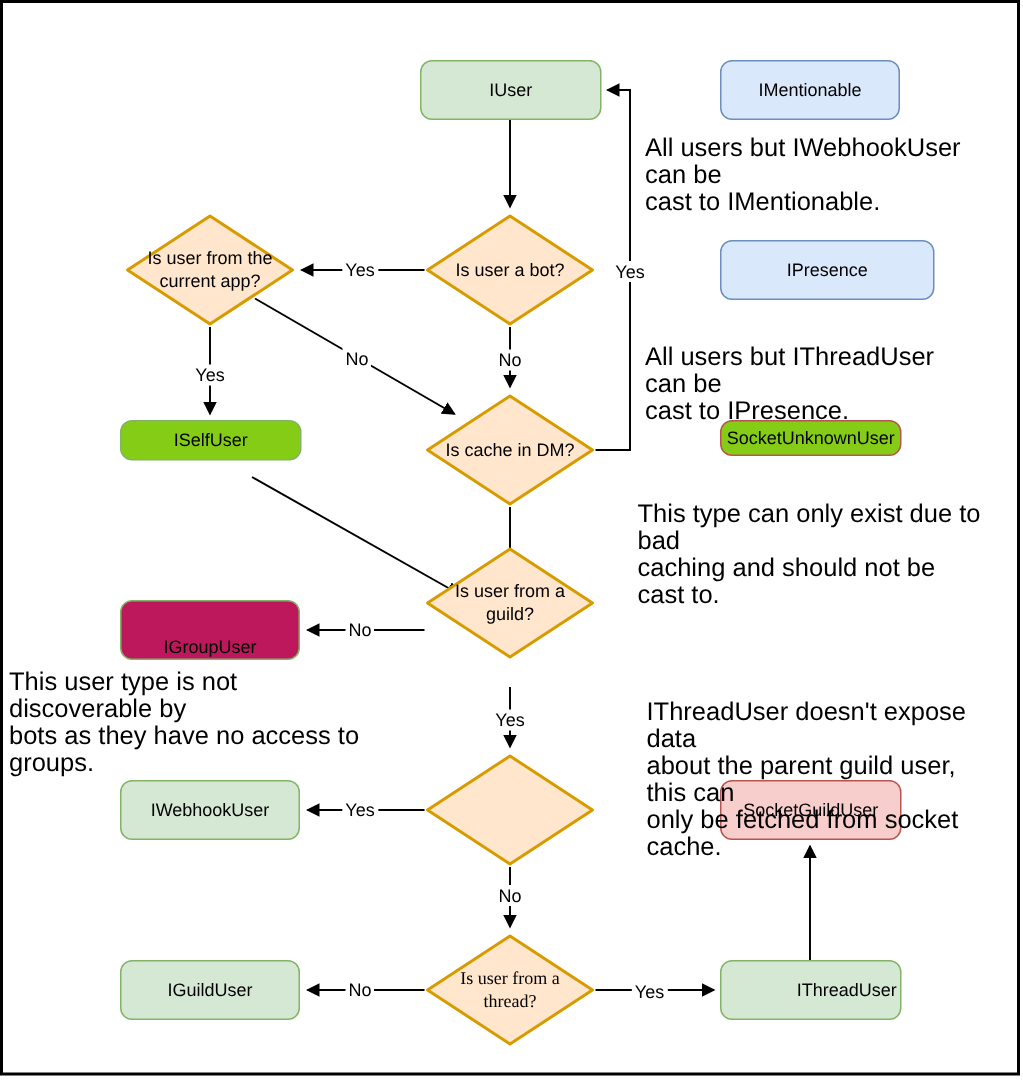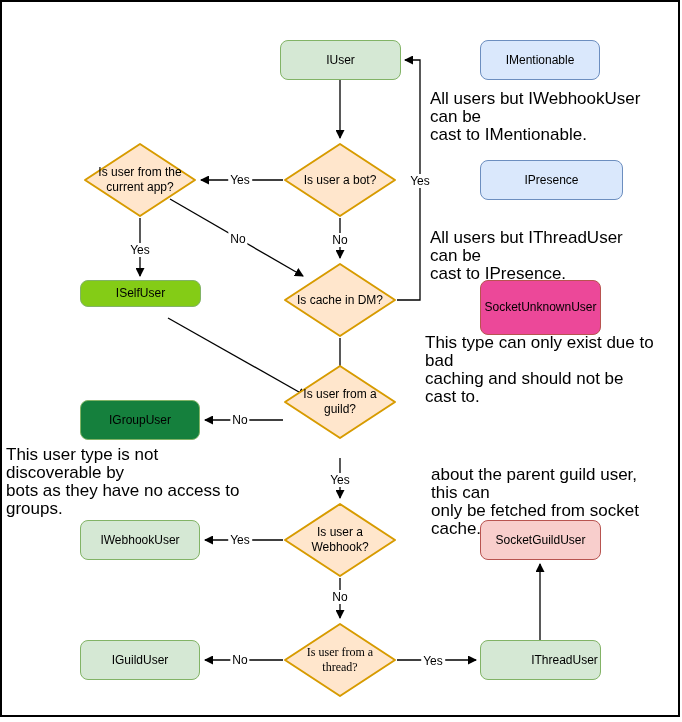--- a/index.html
+++ b/index.html
@@ -72,40 +72,39 @@
     </div>
     <div class="node rect" style="left: 80px; top: 280px; width: 121px; height: 27px; background: #84cc16; border-color: rgb(130, 179, 102);">
       <span class="node-label">ISelfUser</span>
     </div>
     <div class="node diamond" style="left: 283px; top: 262px; width: 114px; height: 76px;">
       <svg width="114" height="76">
         <polygon points="57,2 112,38 57,74 2,38" fill="#ffe6cc" stroke="#d79b00" stroke-width="2" stroke-linejoin="round"></polygon>
       </svg>
       <span class="node-label">Is cache in DM?</span>
     </div>
-    <div class="node rect" style="left: 480px; top: 280px; width: 121px; height: 55px; background: #ec4899; border-color: rgb(184, 84, 80);">
+    <div class="node rect" style="left: 480px; top: 280px; width: 121px; height: 24px; background: #84cc16; border-color: rgb(184, 84, 80);">
       <span class="node-label">SocketUnknownUser</span>
     </div>
-    <div class="node rect" style="left: 80px; top: 400px; width: 120px; height: 40px; background: #15803d; border-color: rgb(130, 179, 102);">
+    <div class="node rect" style="left: 80px; top: 400px; width: 120px; height: 40px; background: #be185d; border-color: rgb(130, 179, 102); align-items: flex-end;">
       <span class="node-label">IGroupUser</span>
     </div>
     <div class="node diamond" style="left: 283px; top: 364px; width: 114px; height: 76px;">
       <svg width="114" height="76">
         <polygon points="57,2 112,38 57,74 2,38" fill="#ffe6cc" stroke="#d79b00" stroke-width="2" stroke-linejoin="round"></polygon>
       </svg>
       <span class="node-label">Is user from a guild?</span>
     </div>
     <div class="node rect" style="left: 80px; top: 520px; width: 120px; height: 40px; background: rgb(213, 232, 212); border-color: rgb(130, 179, 102);">
       <span class="node-label">IWebhookUser</span>
     </div>
     <div class="node diamond" style="left: 283px; top: 502px; width: 114px; height: 76px;">
       <svg width="114" height="76">
         <polygon points="57,2 112,38 57,74 2,38" fill="#ffe6cc" stroke="#d79b00" stroke-width="2" stroke-linejoin="round"></polygon>
       </svg>
-      <span class="node-label">Is user a Webhook?</span>
     </div>
     <div class="node rect" style="left: 480px; top: 520px; width: 121px; height: 40px; background: rgb(248, 206, 204); border-color: rgb(184, 84, 80);">
       <span class="node-label">SocketGuildUser</span>
     </div>
     <div class="node rect" style="left: 80px; top: 640px; width: 120px; height: 40px; background: rgb(213, 232, 212); border-color: rgb(130, 179, 102);">
       <span class="node-label">IGuildUser</span>
     </div>
     <div class="node diamond" style="left: 283px; top: 622px; width: 114px; height: 76px; font-family: Liberation Serif, serif;">
       <svg width="114" height="76">
         <polygon points="57,2 112,38 57,74 2,38" fill="#ffe6cc" stroke="#d79b00" stroke-width="2" stroke-linejoin="round"></polygon>
@@ -126,20 +125,21 @@
     <div class="note" style="left: 425px; top: 334px; width: 230px;">
       <div>This type can only exist due to bad</div>
       <div>caching and should not be cast to.</div>
     </div>
     <div class="note" style="left: 6px; top: 446px; width: 240px;">
       <div>This user type is not discoverable by</div>
       <div>bots as they have no access to</div>
       <div>groups.</div>
     </div>
     <div class="note" style="left: 431px; top: 466px; width: 224px;">
+      <div>IThreadUser doesn't expose data</div>
       <div>about the parent guild user, this can</div>
       <div>only be fetched from socket cache.</div>
     </div>
     <span class="edge-label" style="left: 240px; top: 180px;">Yes</span>
     <span class="edge-label" style="left: 340px; top: 240px;">No</span>
     <span class="edge-label" style="left: 238px; top: 239px;">No</span>
     <span class="edge-label" style="left: 140px; top: 250px;">Yes</span>
     <span class="edge-label" style="left: 420px; top: 181px;">Yes</span>
     <span class="edge-label" style="left: 240px; top: 420px;">No</span>
     <span class="edge-label" style="left: 340px; top: 480px;">Yes</span>

